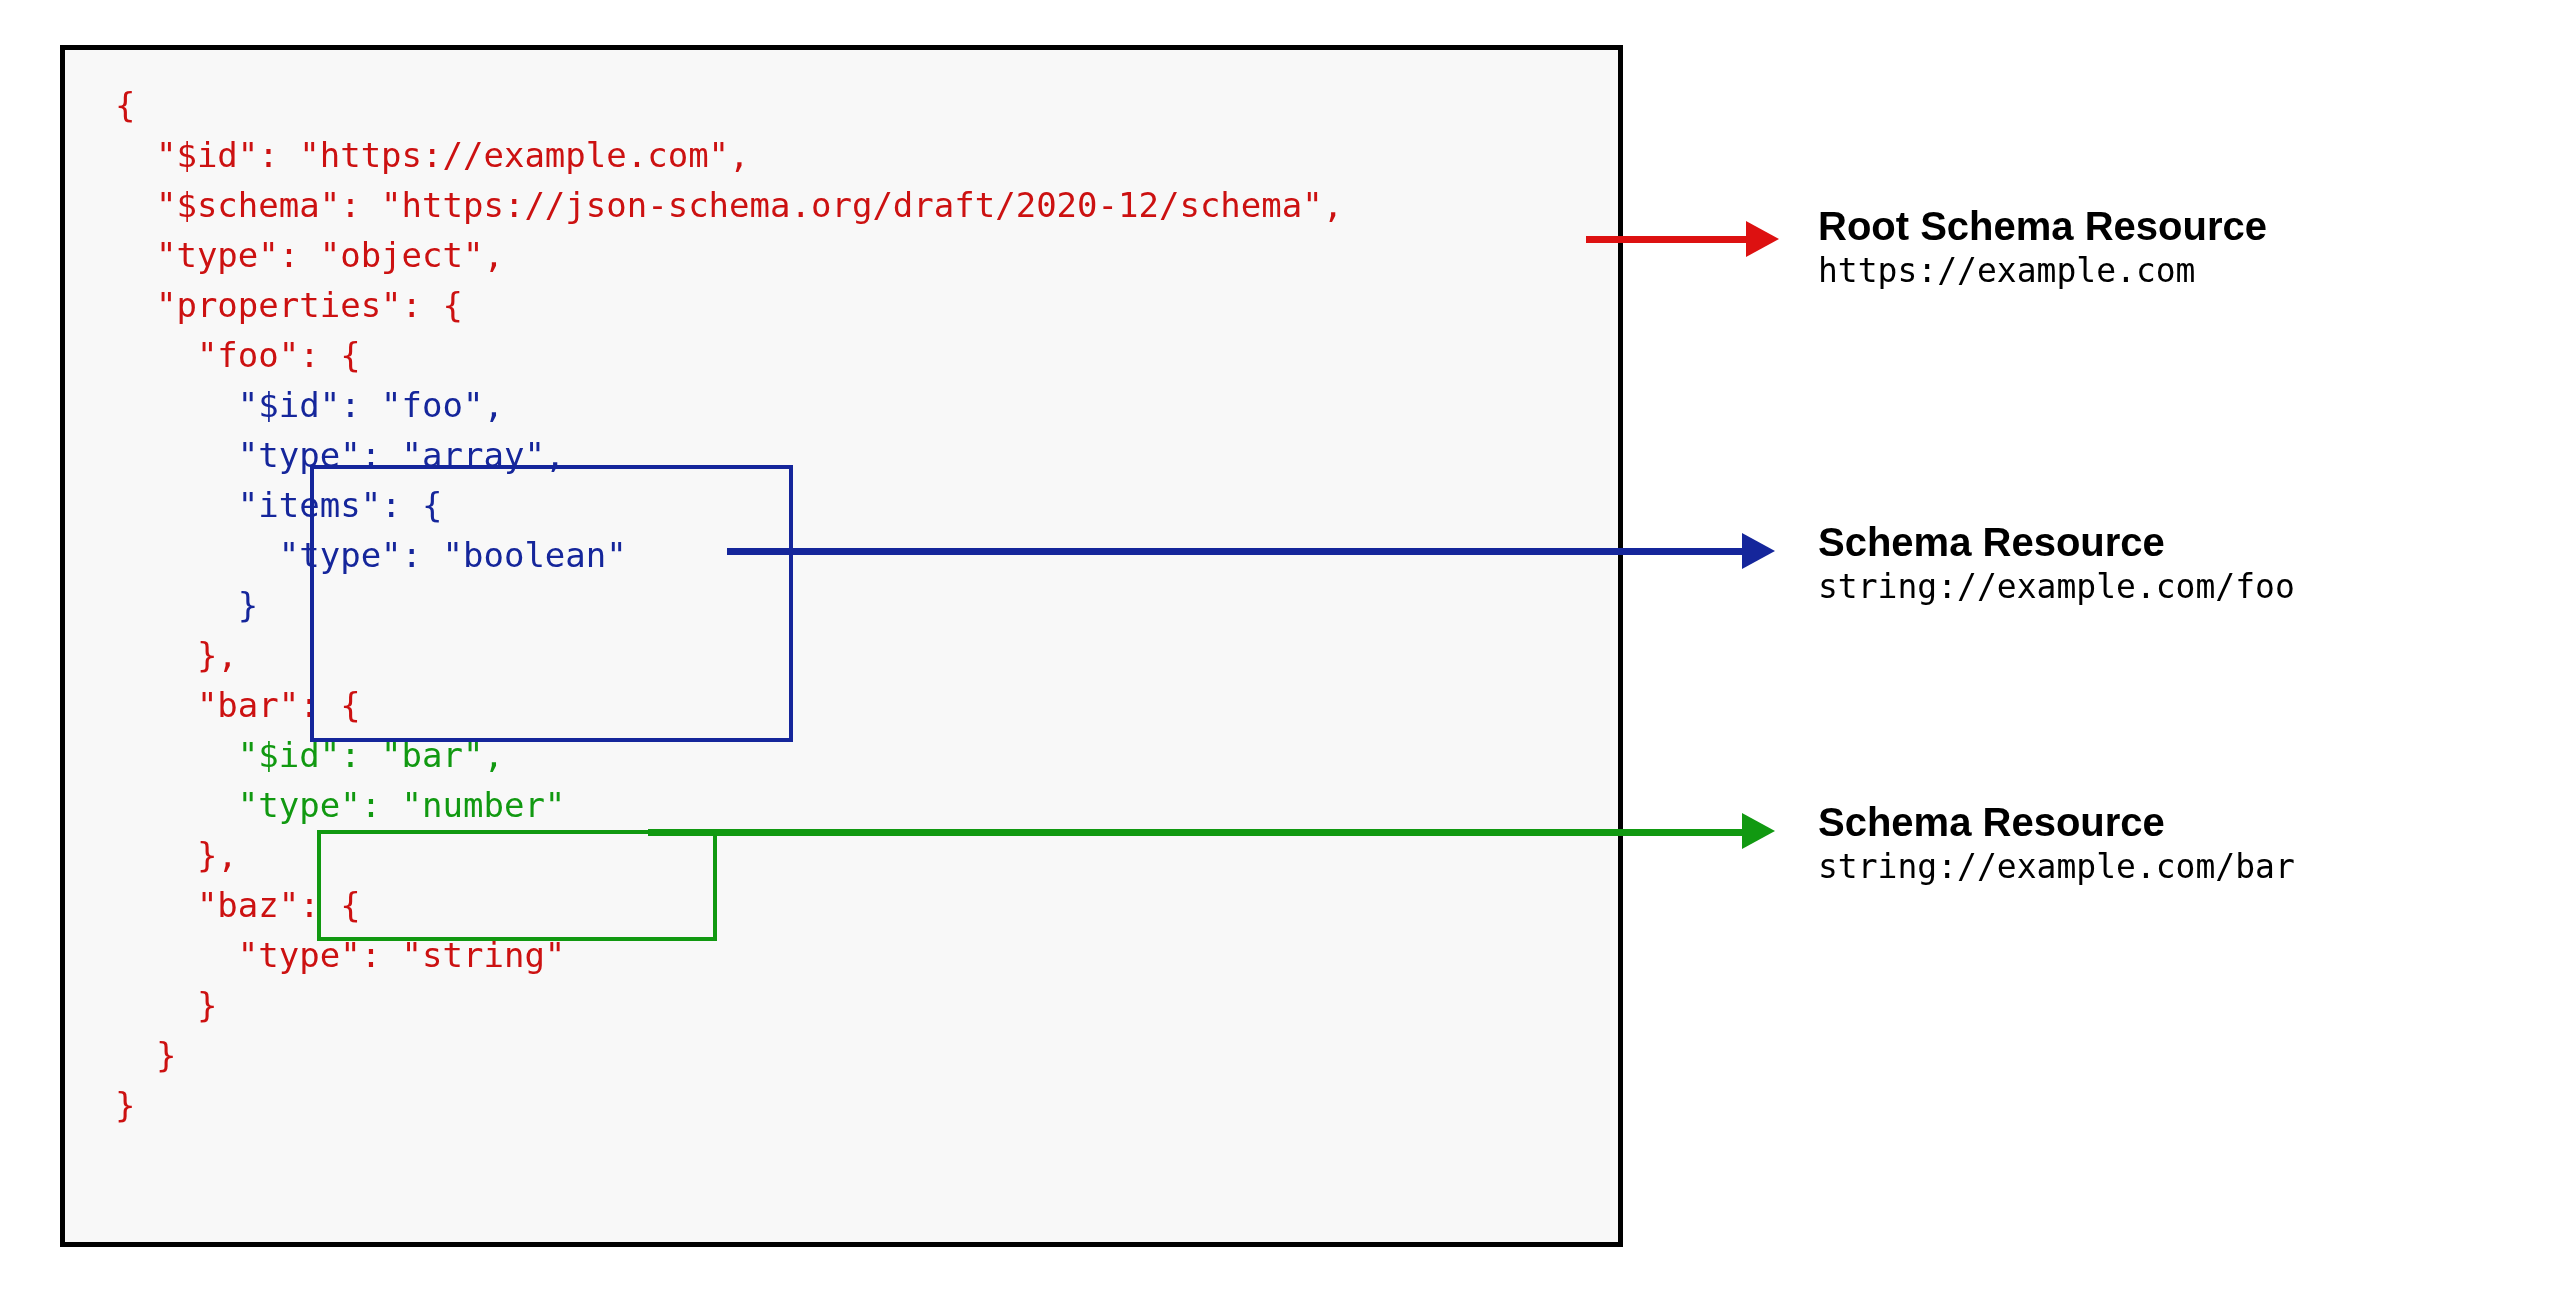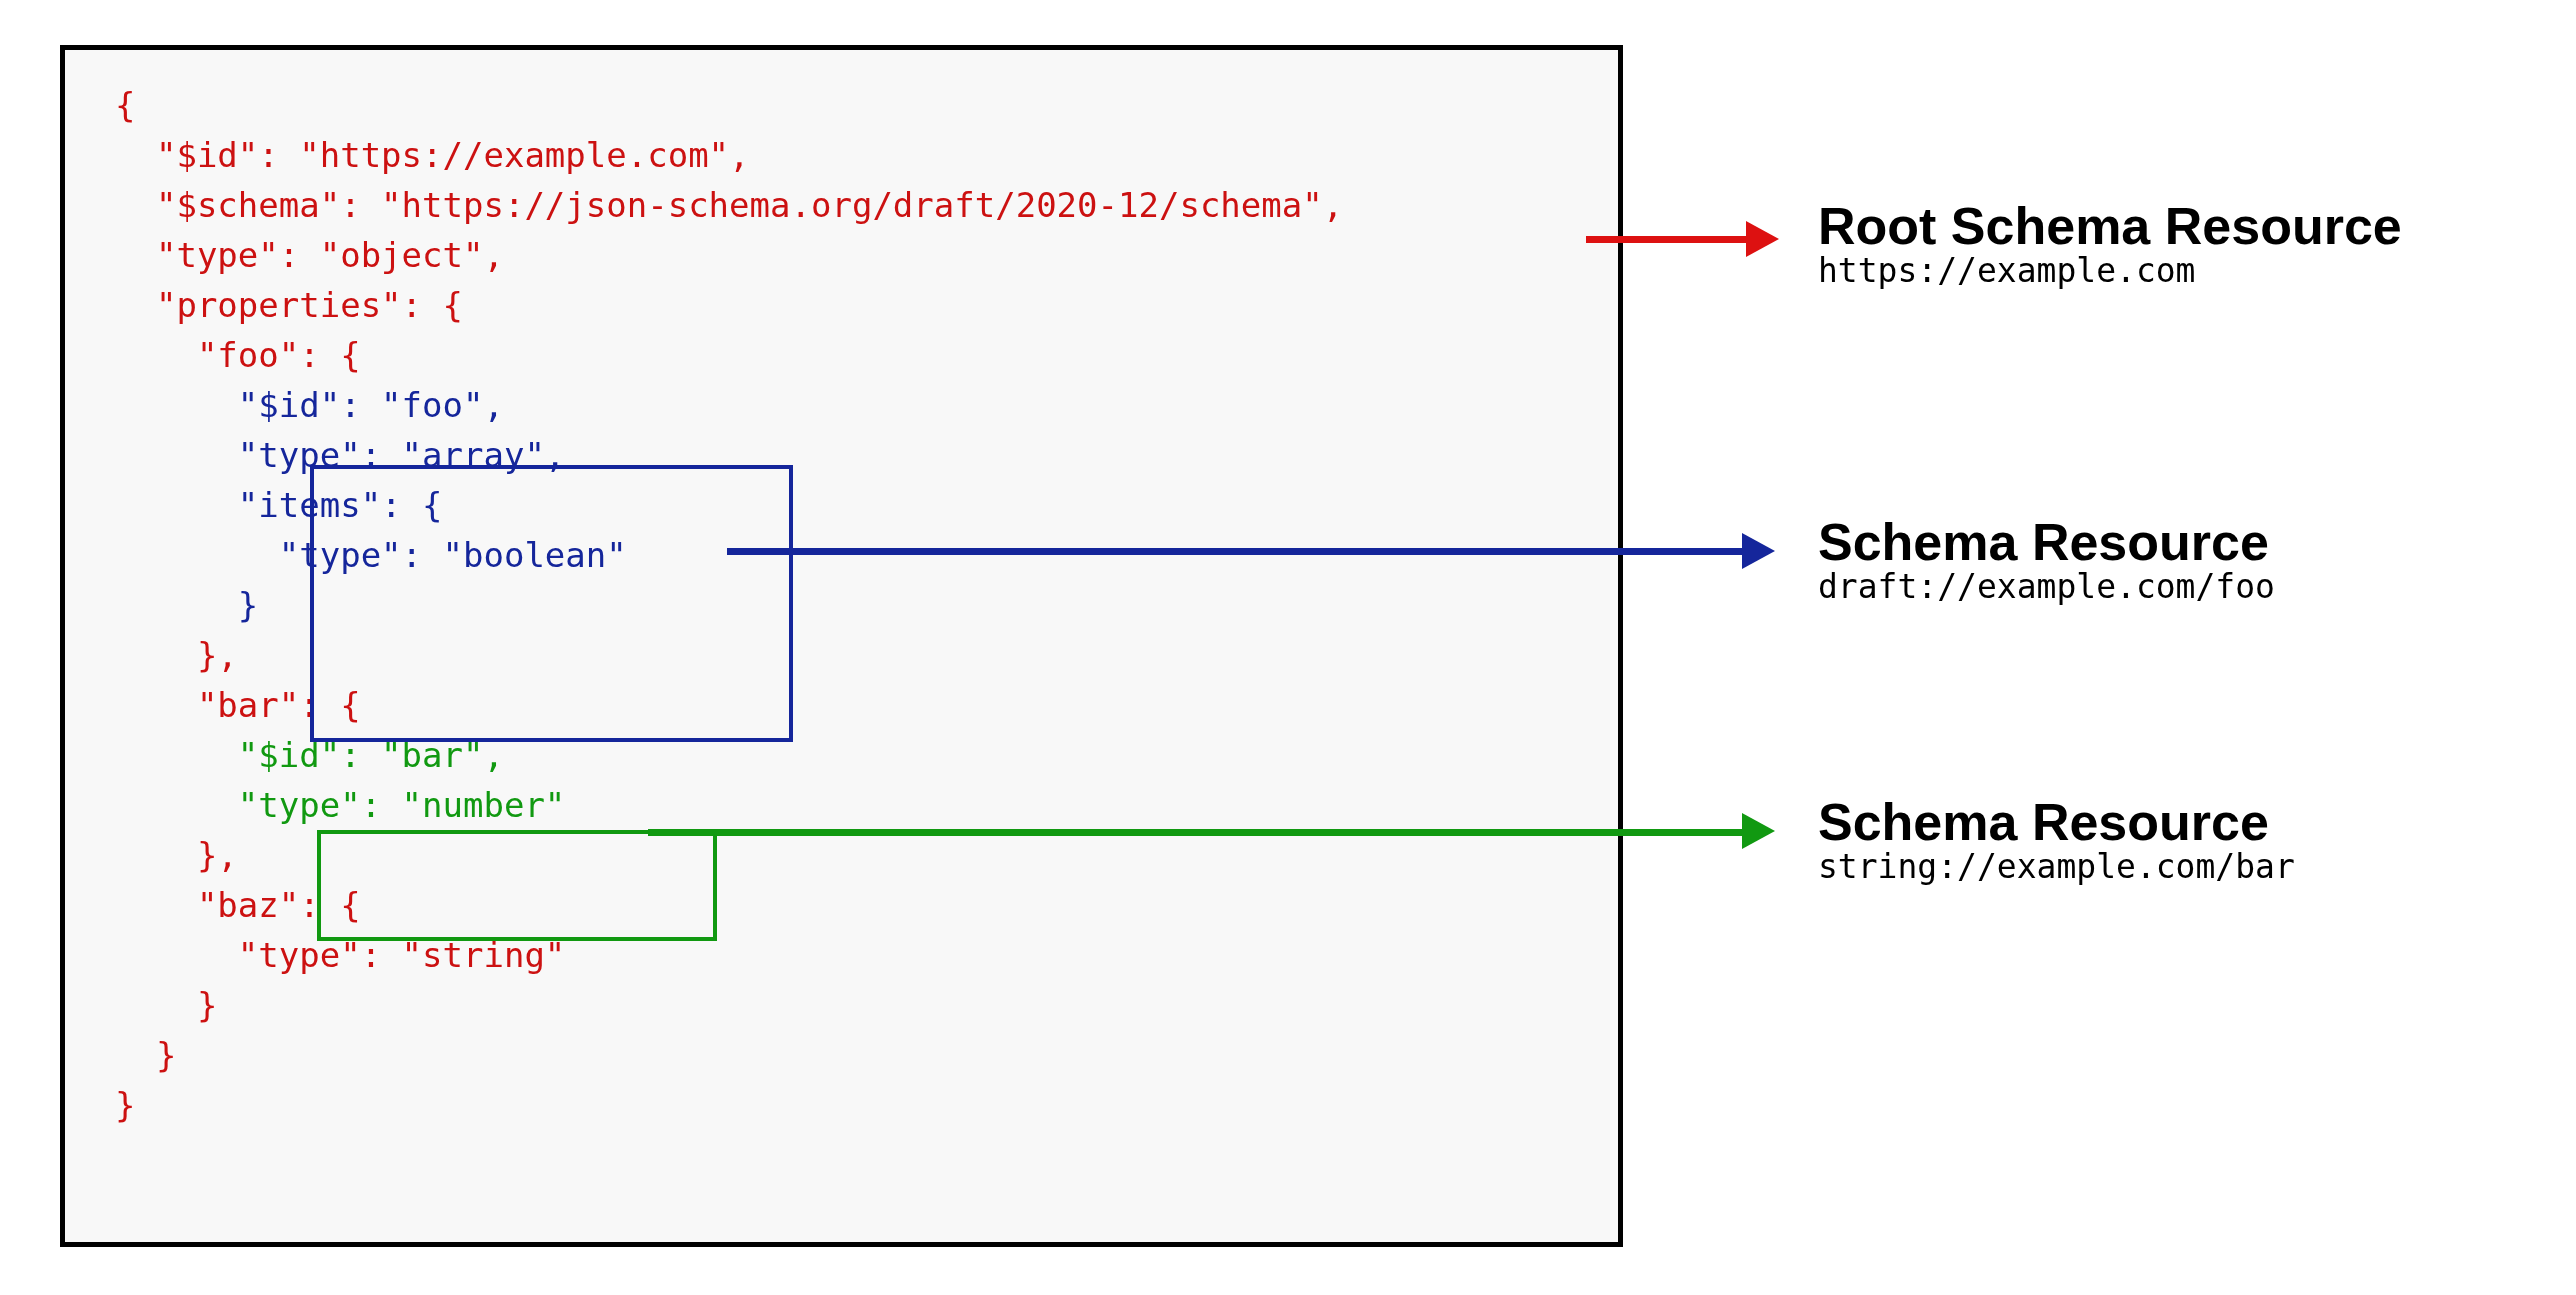--- a/index.html
+++ b/index.html
@@ -98,21 +98,21 @@
   #arrow-bar-head  { left: 1742px; top: 813px; border-left: 33px solid #119911; }
 
   
   .legend-entry {
     position: absolute;
     left: 1818px;
   }
   .legend-title {
     font-family: "Liberation Sans", sans-serif;
     font-weight: bold;
-    font-size: 52px;
+    font-size: 40px;
     line-height: 46px;
     color: #000000;
     white-space: nowrap;
   }
   .legend-uri {
     font-family: "DejaVu Sans Mono", "Liberation Mono", monospace;
     font-size: 33px;
     line-height: 42px;
     color: #000000;
     margin-top: 1px;
@@ -163,21 +163,21 @@
   <div class="arrow-line" id="arrow-bar-line"></div>
   <div class="arrow-head" id="arrow-bar-head"></div>
 
   <div class="legend-entry" id="legend-root">
     <div class="legend-title">Root Schema Resource</div>
     <div class="legend-uri">https://example.com</div>
   </div>
 
   <div class="legend-entry" id="legend-foo">
     <div class="legend-title">Schema Resource</div>
-    <div class="legend-uri">draft://example.com/foo</div>
+    <div class="legend-uri">string://example.com/foo</div>
   </div>
 
   <div class="legend-entry" id="legend-bar">
     <div class="legend-title">Schema Resource</div>
     <div class="legend-uri">string://example.com/bar</div>
   </div>
 
 </div>
 
 

